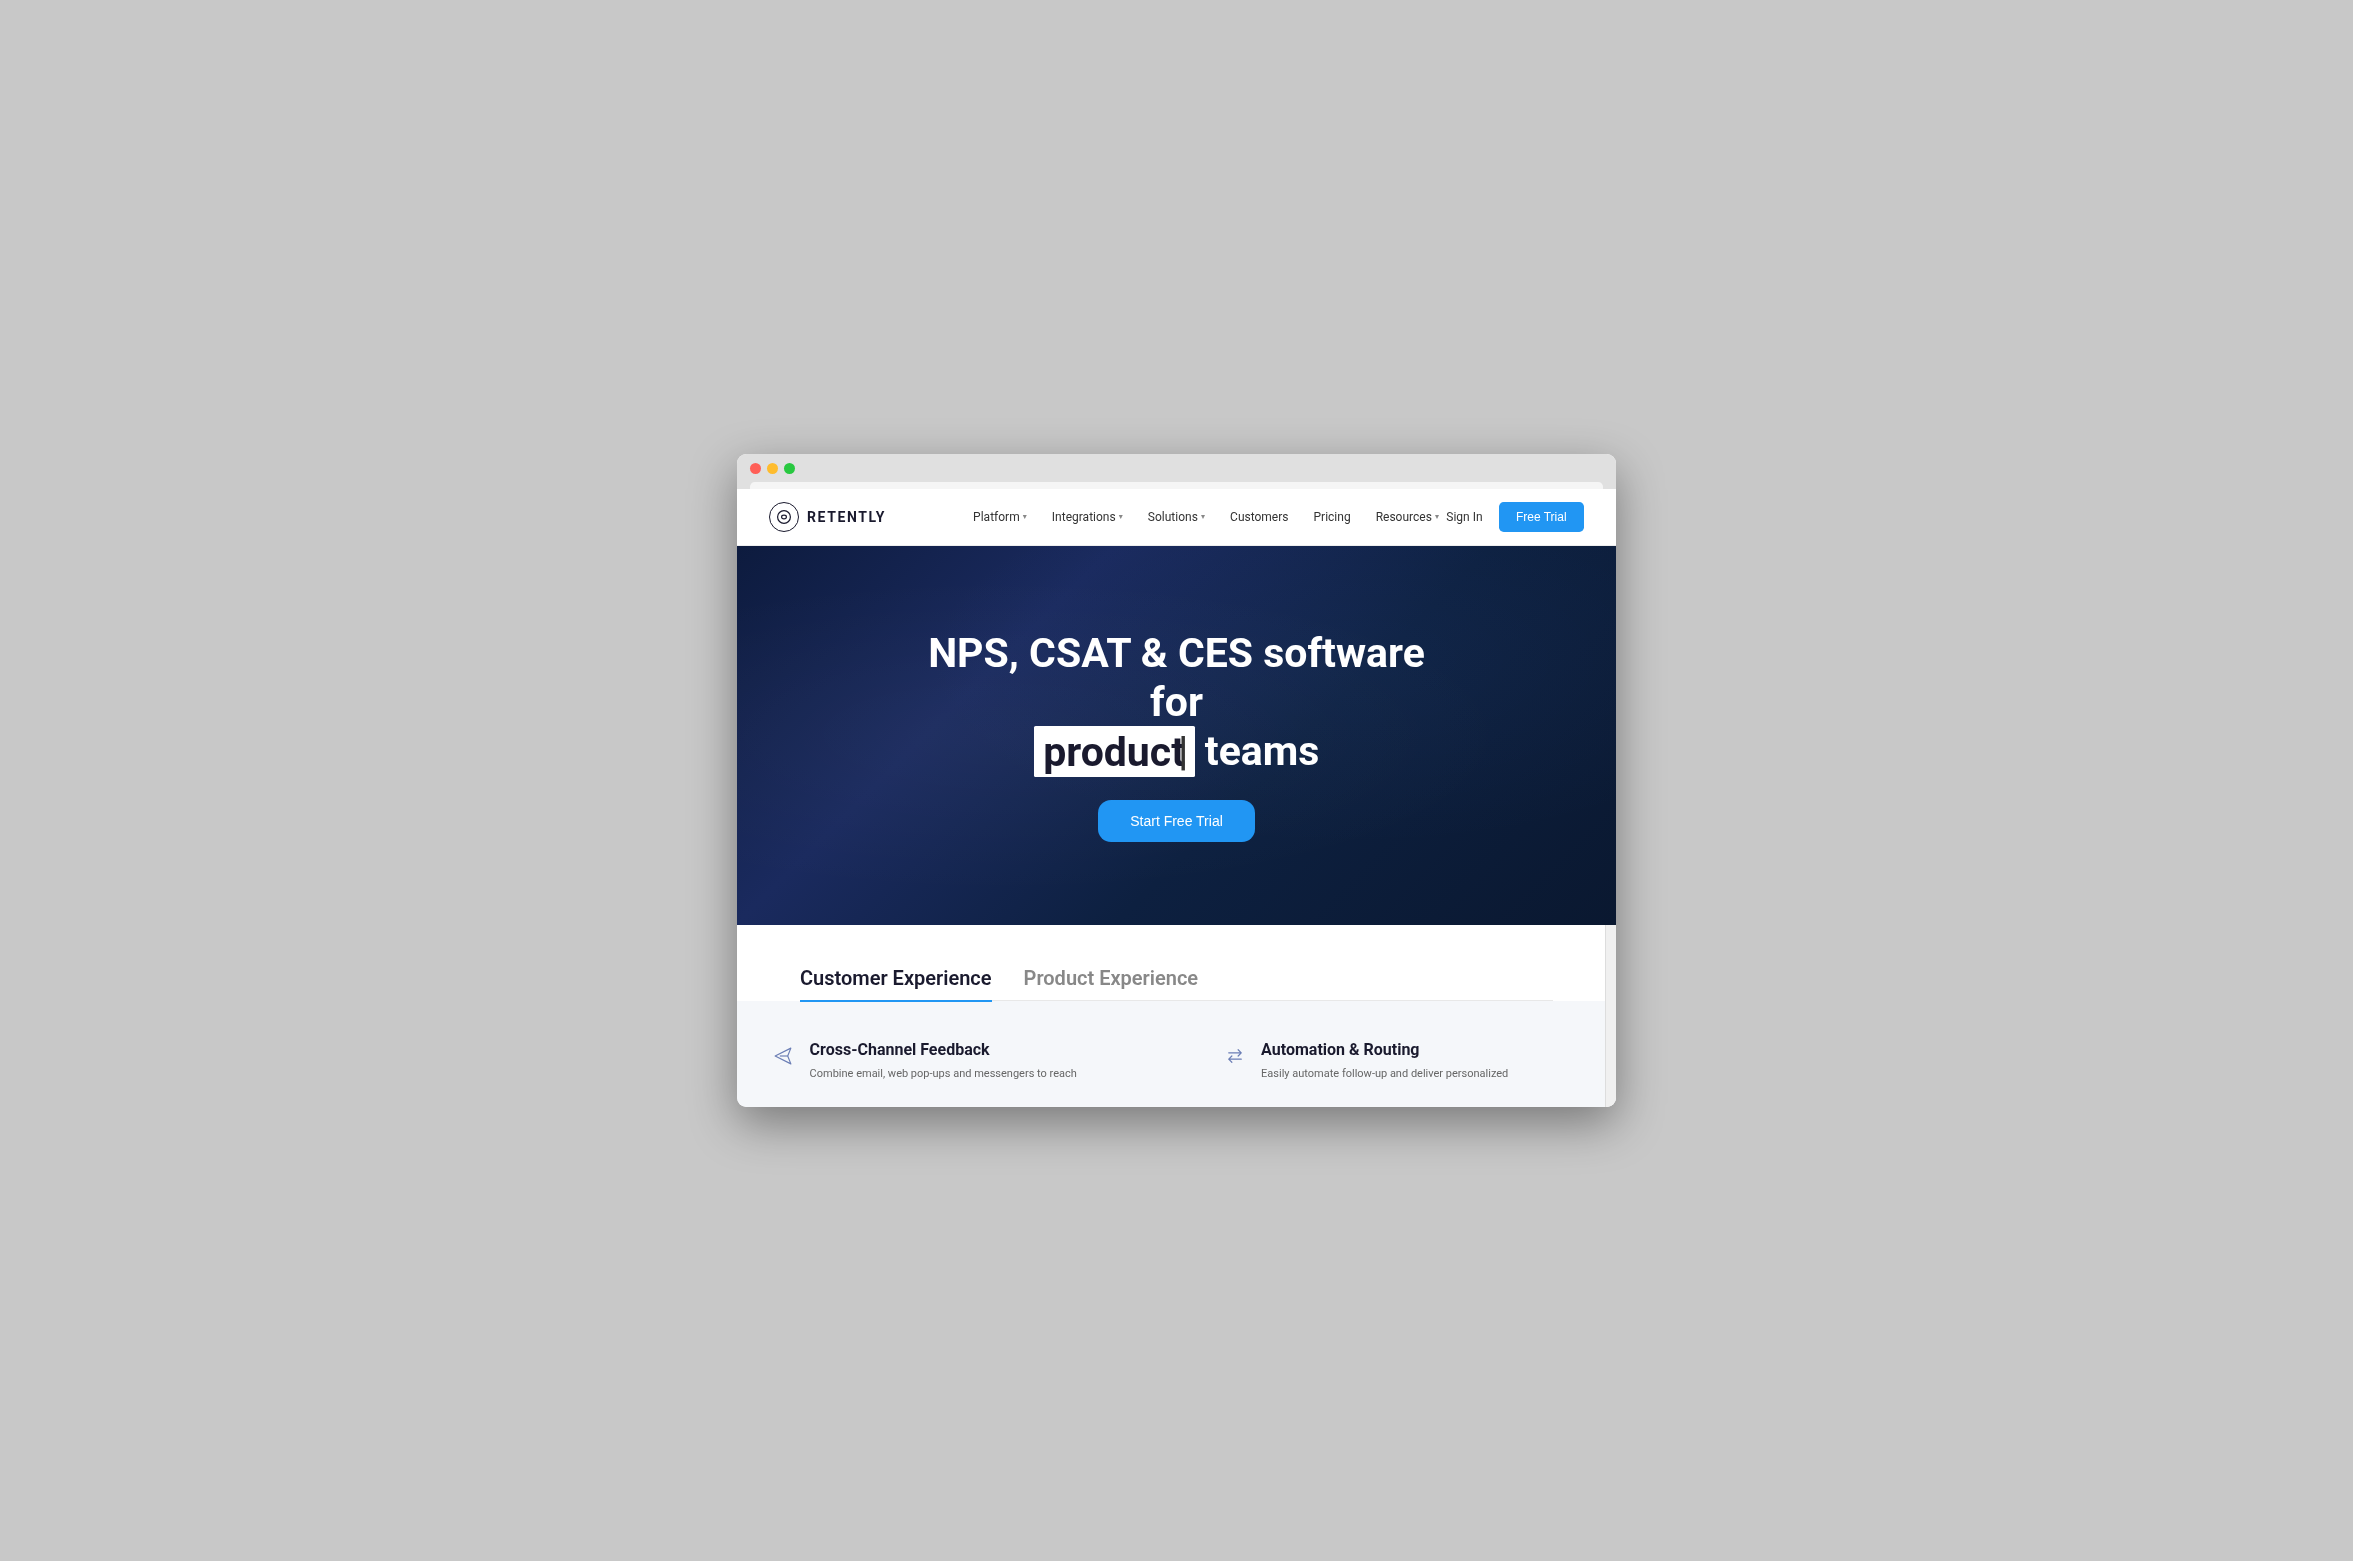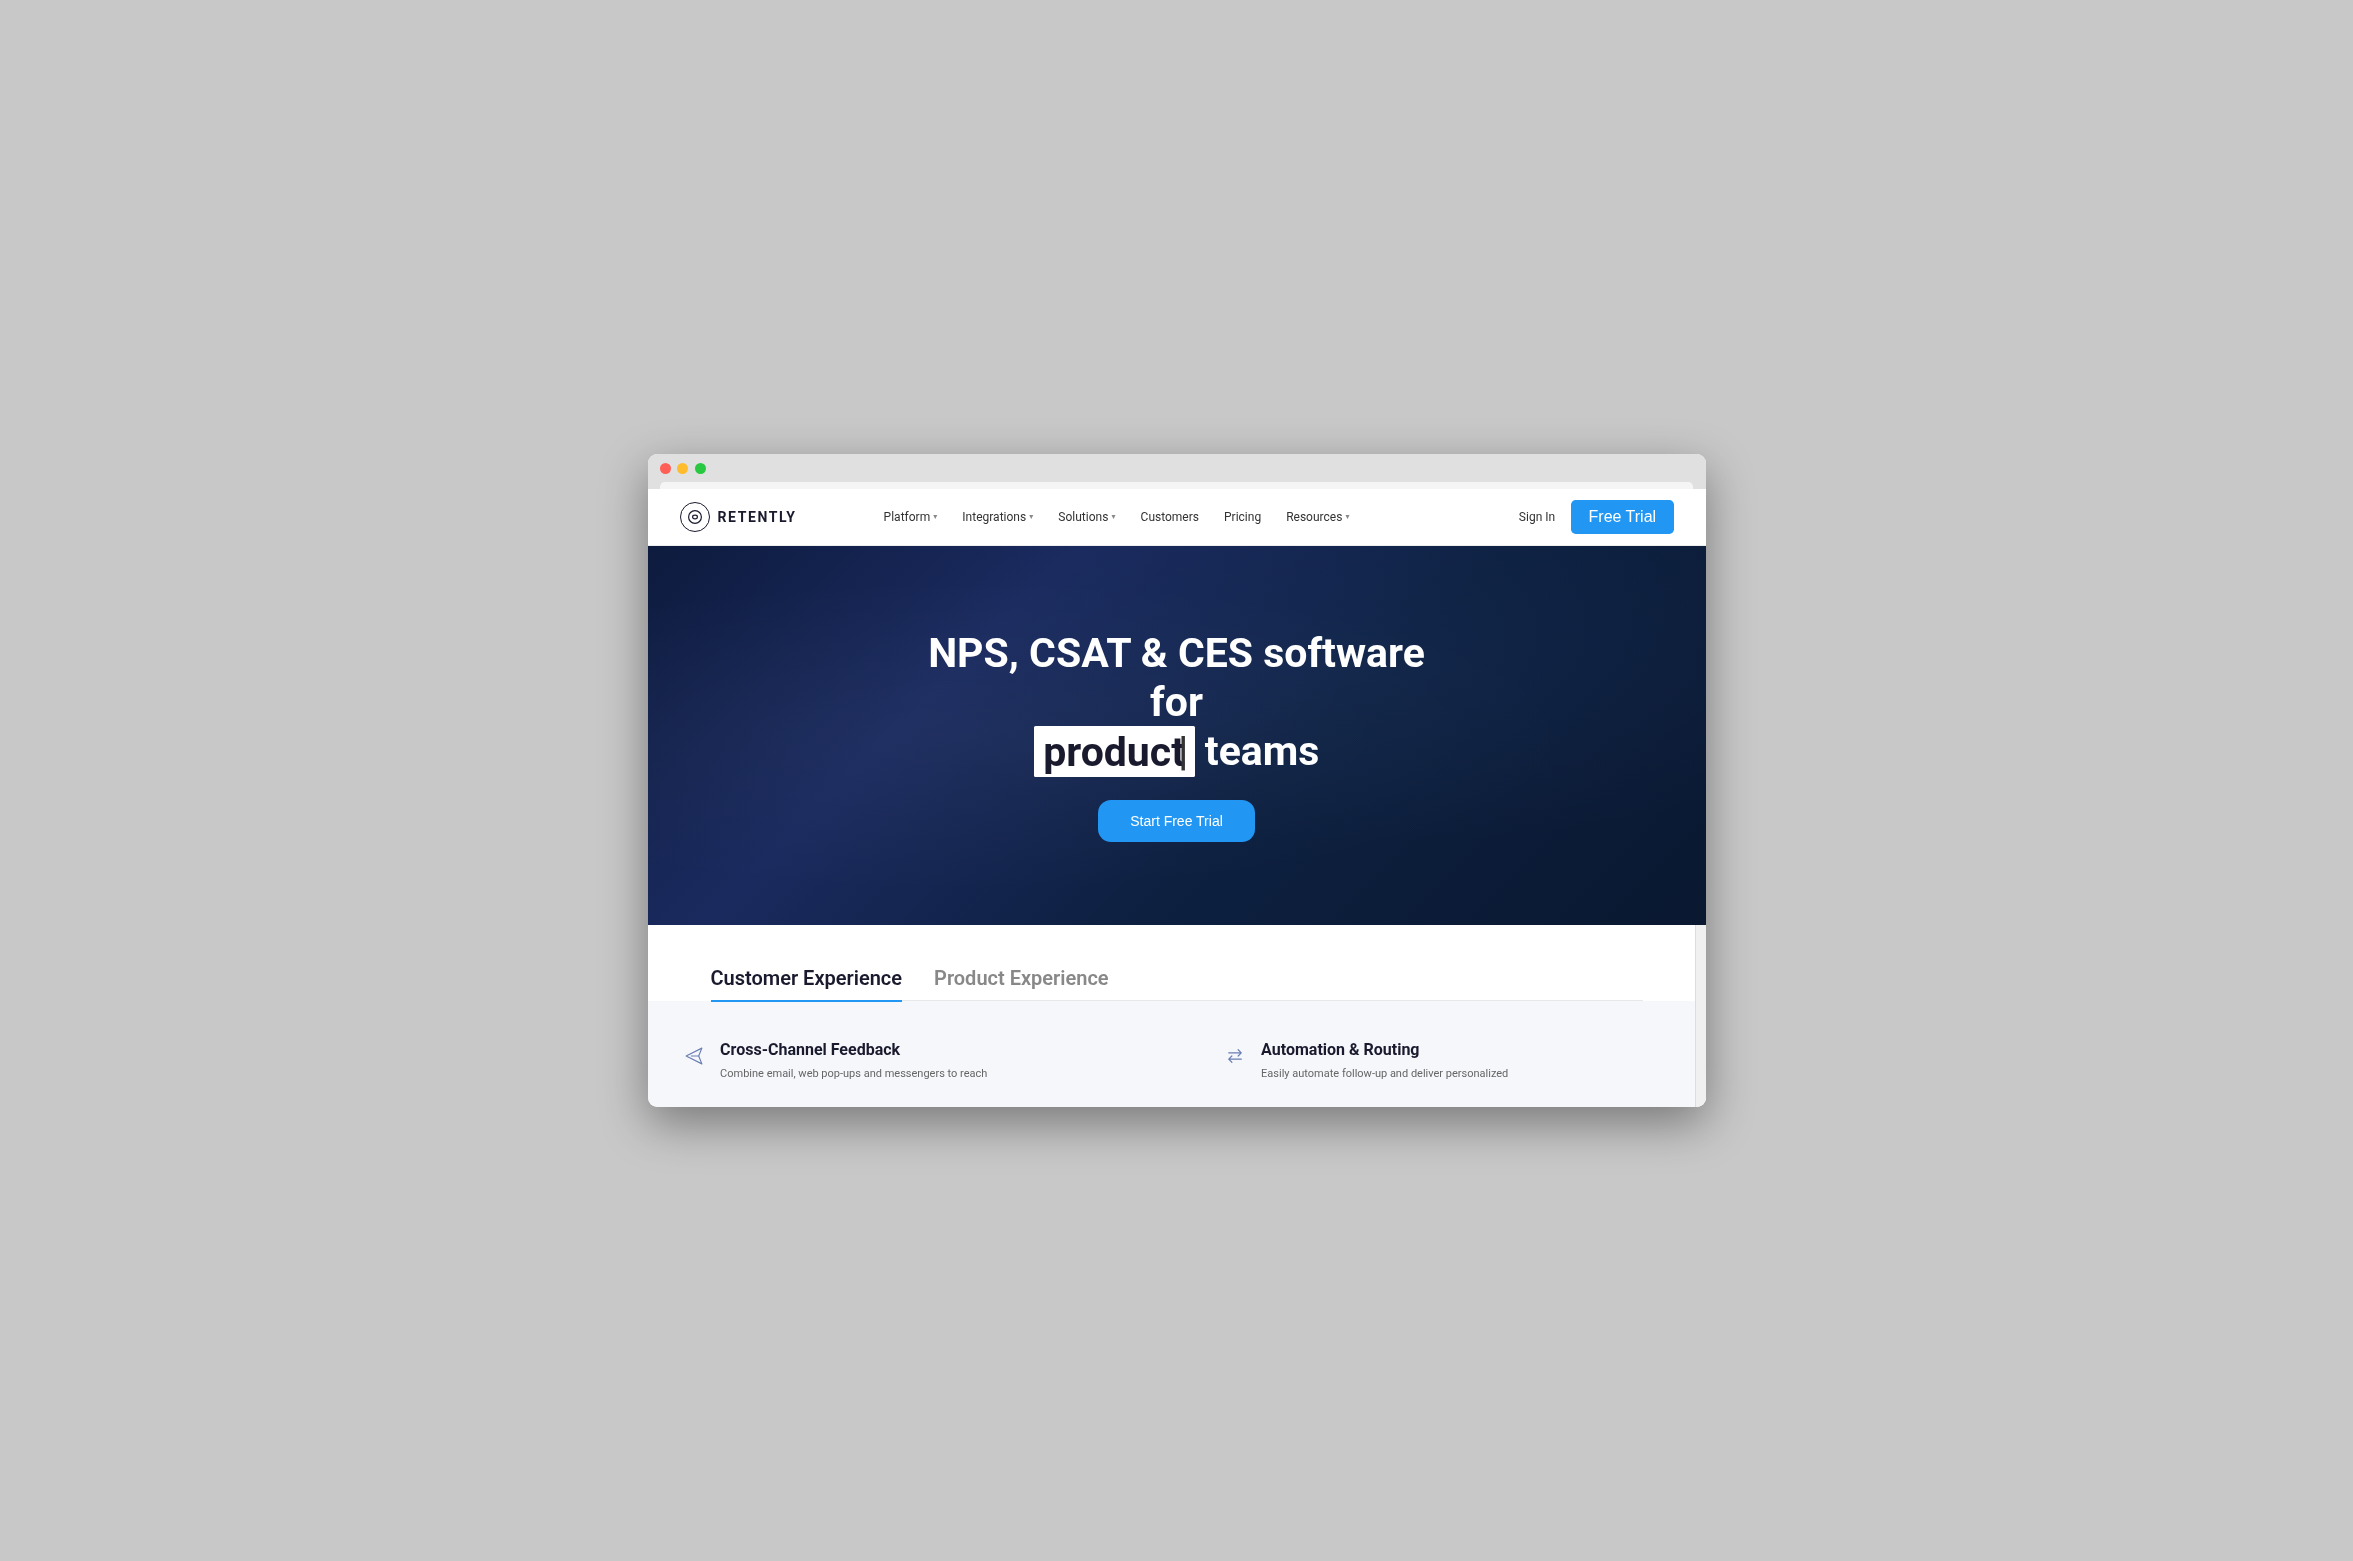--- a/index.html
+++ b/index.html
@@ -7,21 +7,21 @@
     body {
       background: #c8c8c8;
       display: flex;
       justify-content: center;
       align-items: center;
       min-height: 100vh;
       font-family: -apple-system, BlinkMacSystemFont, 'Segoe UI', Roboto, sans-serif;
     }
 
     .browser-window {
-      width: 1058px;
+      width: 879px;
       border-radius: 9.5px;
       overflow: hidden;
       box-shadow: 0 16px 47px rgba(0,0,0,0.4);
       background: #fff;
     }
 
     .browser-chrome {
       background: #e0e0e0;
       padding: 9.5px 12.6px 0;
       display: flex;
@@ -155,21 +155,21 @@
       font-size: 12px;
       cursor: pointer;
     }
 
     .free-trial-btn {
       background: #2196f3;
       color: #fff;
       border: none;
       padding: 8px 17.4px;
       border-radius: 4.7px;
-      font-size: 16px;
+      font-size: 12px;
       font-weight: 500;
       cursor: pointer;
     }
 
     
     .hero {
       background: linear-gradient(135deg, #0d1b3e 0%, #1a2a5e 30%, #0d2040 60%, #0a1830 100%);
       min-height: 379px;
       display: flex;
       flex-direction: column;

